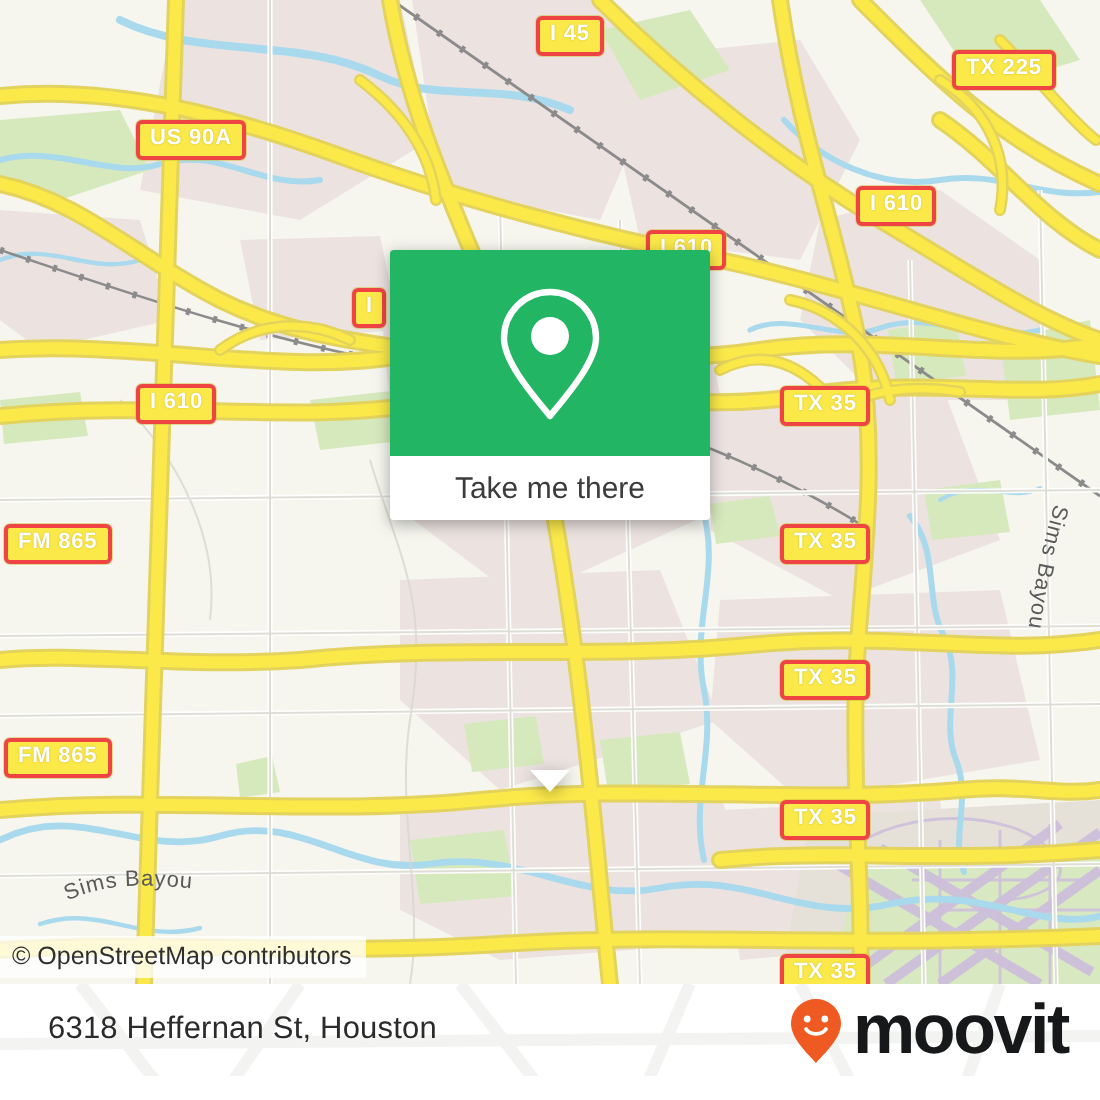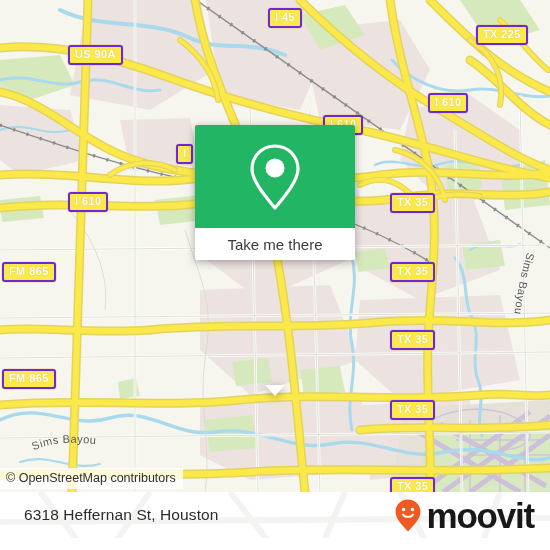--- a/index.html
+++ b/index.html
@@ -14,21 +14,21 @@
   #map{
     position:absolute;left:0;top:0;width:550px;height:492px;
     background:#f6f6ef;overflow:hidden;
   }
   .svgmap{position:absolute;left:0;top:0;width:550px;height:492px;display:block;}
 
   
   .shield{
     position:absolute;
     background:#fbe94a;
-    border:2px solid #6d28d9;
+    border:2px solid #ef4444;
     border-radius:3px;
     color:#ffffff;
     font-size:11px;
     font-weight:bold;
     letter-spacing:.4px;
     line-height:13px;
     padding:1px 5px 2px 5px;
     white-space:nowrap;
     text-shadow:0 0 1px rgba(160,140,0,.55);
     box-shadow:0 0 0 .5px rgba(210,190,60,.5);
@@ -277,21 +277,21 @@
         <text class="watertext">
           <textPath href="#simsPathB" startOffset="2">Sims Bayou</textPath>
         </text>
 
       </g>
     </svg>
 
     <div>
       <div class="shield" style="left:268px;top:8px;">I 45</div>
       <div class="shield" style="left:476px;top:8px;margin-top:17px;">TX 225</div>
-      <div class="shield" style="left:68px;top:45px;">US 90A</div>
+      <div class="shield" style="left:68px;top:60px;">US 90A</div>
       <div class="shield" style="left:428px;top:93px;">I 610</div>
       <div class="shield" style="left:323px;top:115px;">I 610</div>
       <div class="shield" style="left:176px;top:144px;">I</div>
       <div class="shield" style="left:68px;top:192px;">I 610</div>
       <div class="shield" style="left:390px;top:193px;">TX 35</div>
       <div class="shield" style="left:2px;top:262px;">FM 865</div>
       <div class="shield" style="left:390px;top:262px;">TX 35</div>
       <div class="shield" style="left:390px;top:330px;">TX 35</div>
       <div class="shield" style="left:2px;top:369px;">FM 865</div>
       <div class="shield" style="left:390px;top:400px;">TX 35</div>

